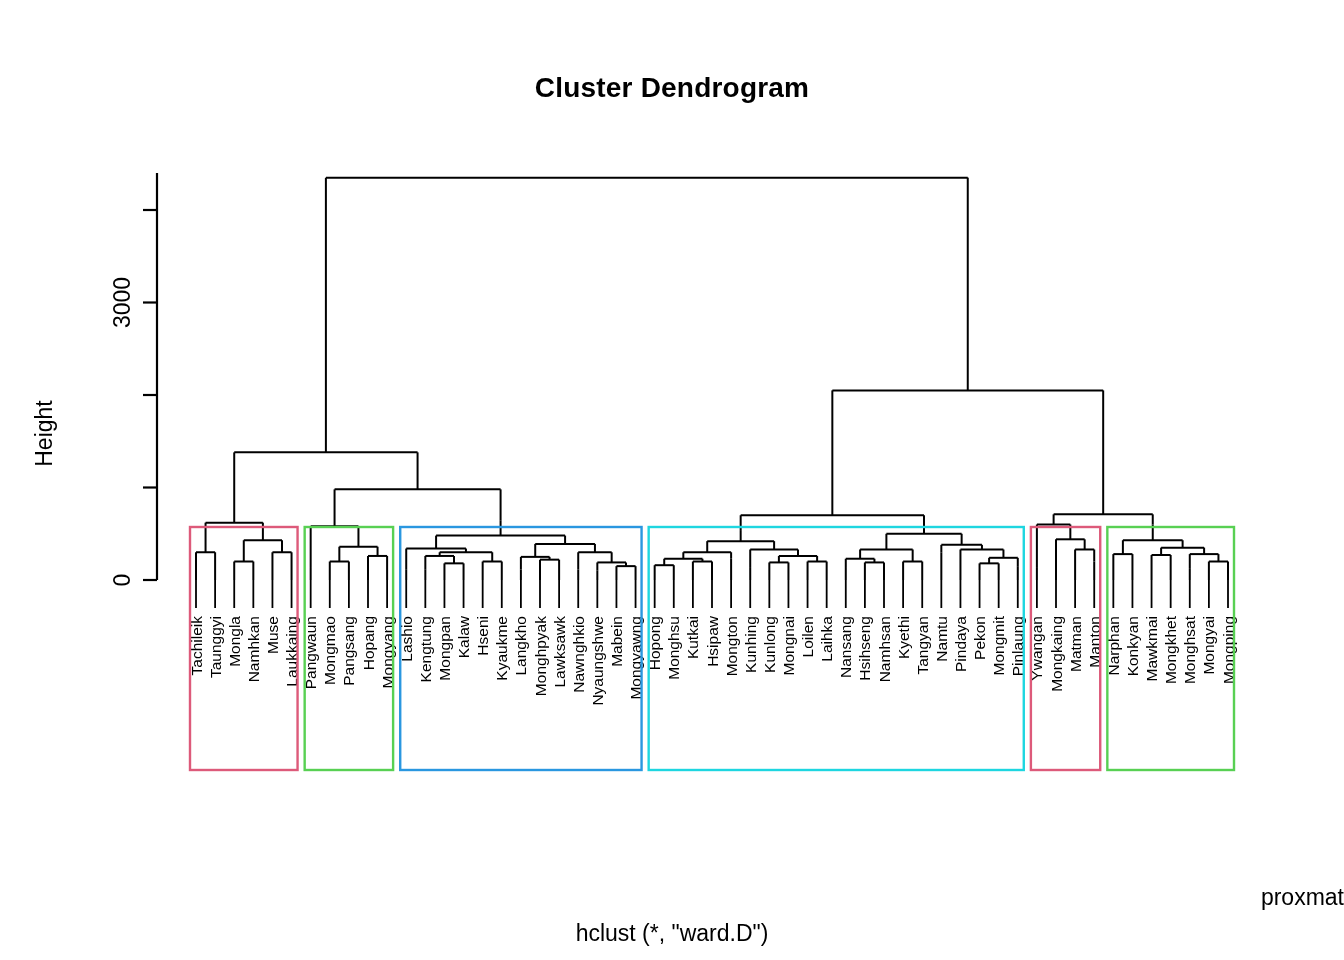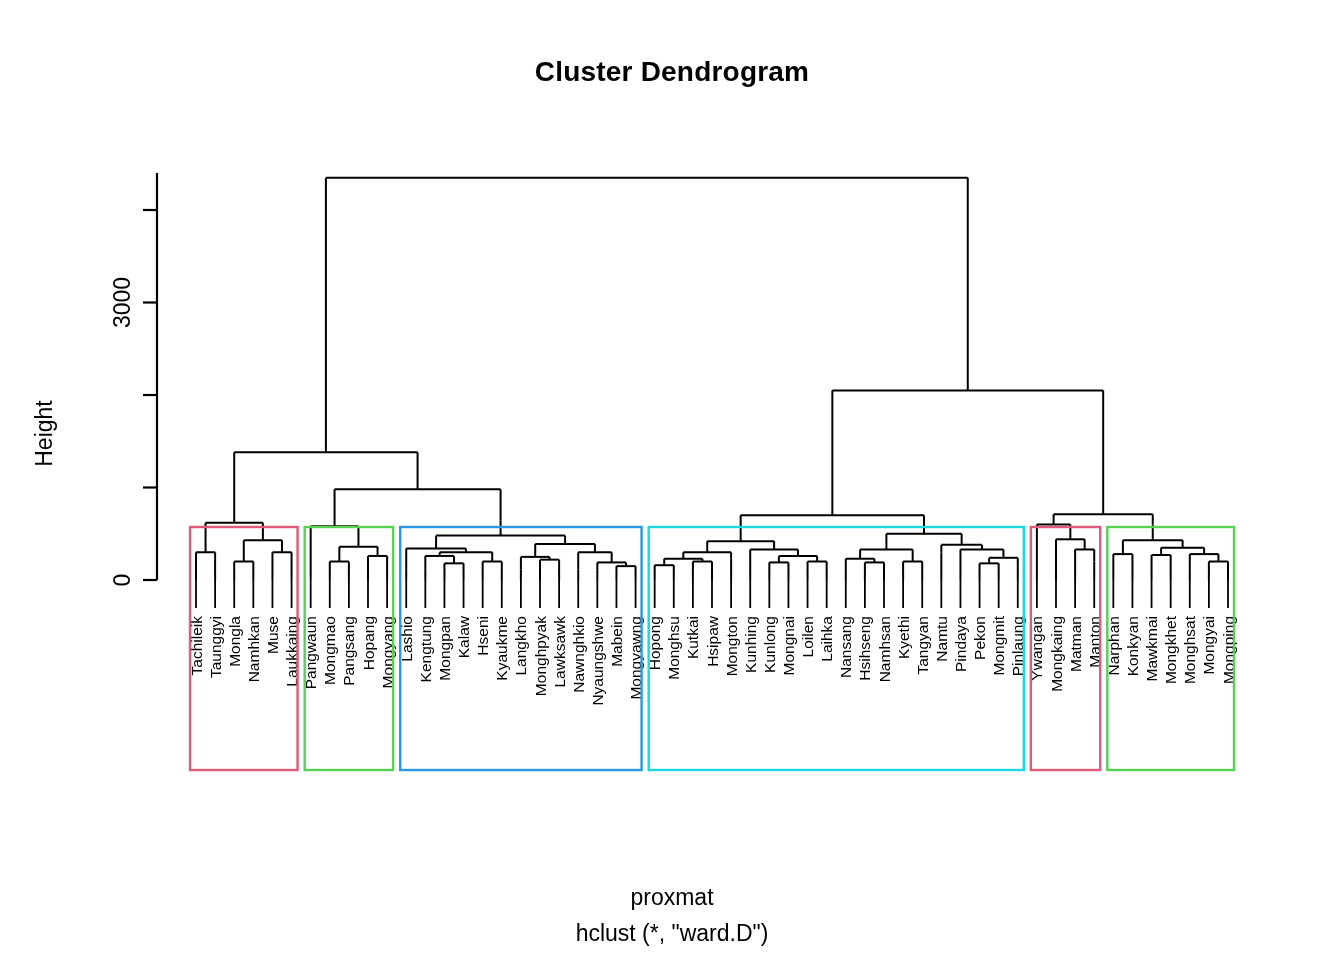--- a/index.html
+++ b/index.html
@@ -1,23 +1,23 @@
 <!DOCTYPE html>
 <html><head>
 <meta charset="utf-8">
 <style>
   html,body{margin:0;padding:0;background:#ffffff;}
   body{width:1344px;height:960px;position:relative;overflow:hidden;
        font-family:"Liberation Sans","DejaVu Sans",sans-serif;color:#000;}
   #stage{position:absolute;left:0;top:0;width:1344px;height:960px;}
-  .title{position:absolute;left:0;top:56px;width:1344px;text-align:center;
+  .title{position:absolute;left:0;top:72px;width:1344px;text-align:center;
          font-size:28px;font-weight:bold;letter-spacing:0.2px;}
   .ylab{position:absolute;left:-36px;top:420px;width:160px;text-align:center;
         font-size:23px;transform:rotate(-90deg);transform-origin:50% 50%;}
-  .xlab1{position:absolute;left:0;top:884px;width:1344px;text-align:center;font-size:23px;}
+  .xlab1{position:absolute;left:0;top:884px;width:1344px;text-align:right;font-size:23px;}
   .xlab2{position:absolute;left:0;top:920px;width:1344px;text-align:center;font-size:23px;}
   svg{position:absolute;left:0;top:0;}
   .tick-text{font-size:23px;font-family:"Liberation Sans","DejaVu Sans",sans-serif;}
   .leaf-text{font-size:15.5px;font-family:"Liberation Sans","DejaVu Sans",sans-serif;}
 </style>
 </head>
 <body>
 
 <div id="stage">
   <div class="title">Cluster Dendrogram</div>

